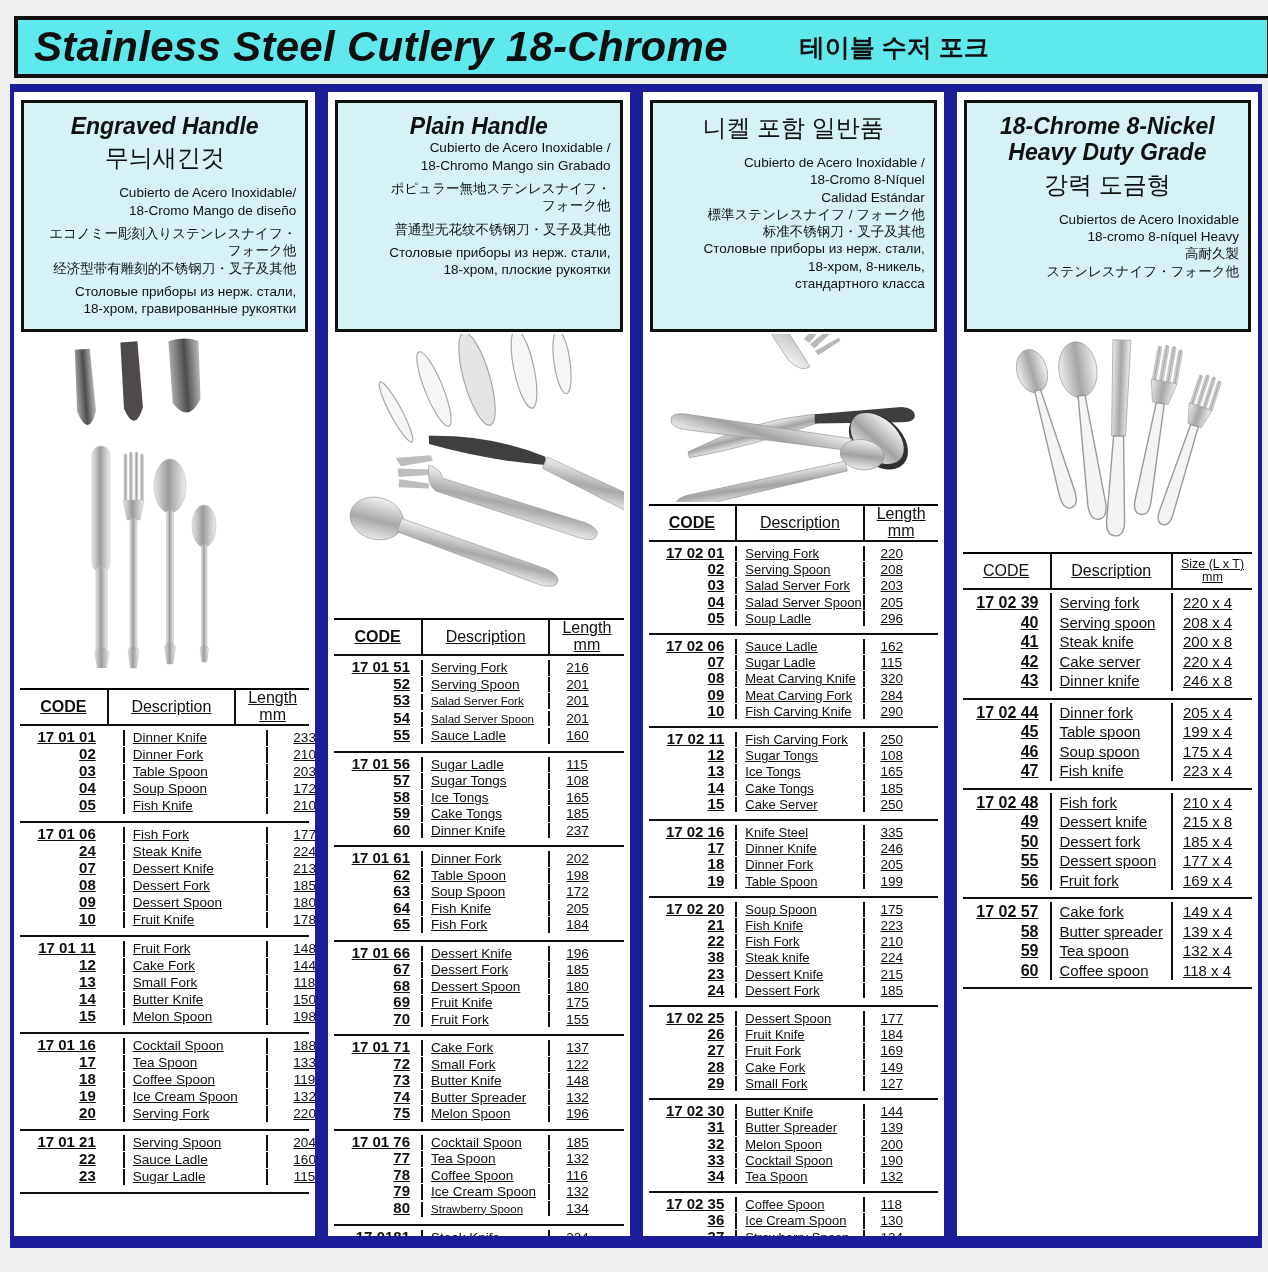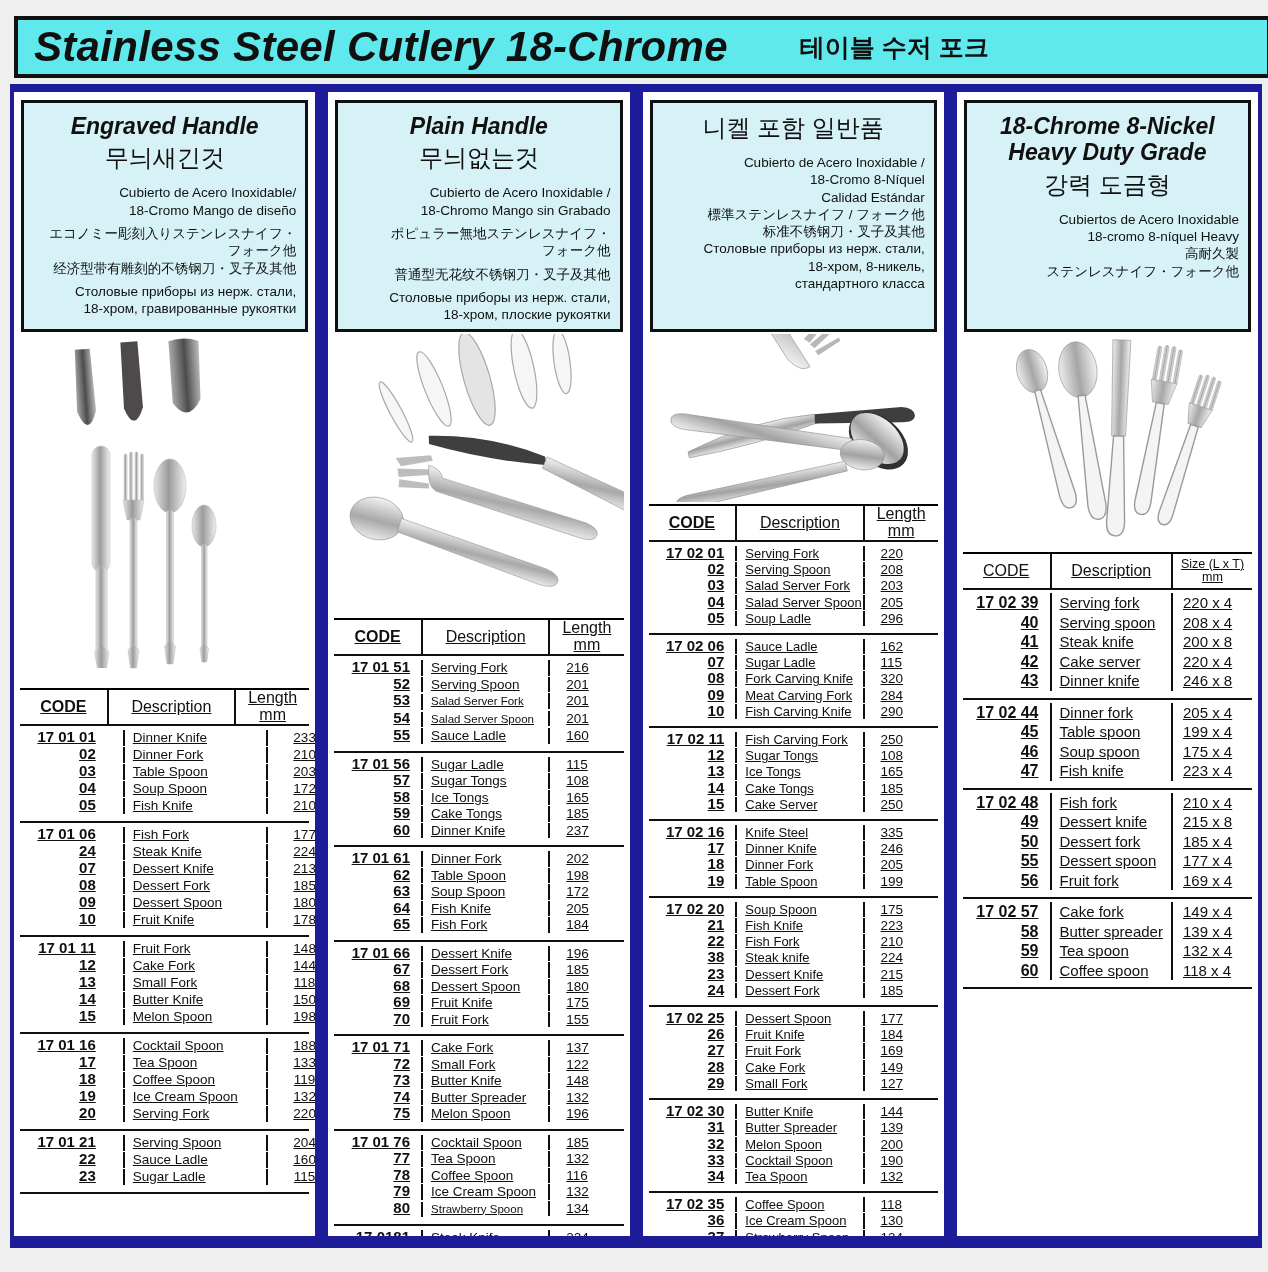--- a/index.html
+++ b/index.html
@@ -296,21 +296,20 @@
             <div class="c col-desc">Sugar Ladle</div>
             <div class="c col-len">115</div>
           </div>
         </div>
       </div>
   </section>
 
   <section class="panel">
     <div class="header-box" style="background: rgb(214, 242, 247);">
       <div class="hb-title">Plain Handle</div>
-      <div class="hb-title-ko">무늬없는것</div>
       <div class="hb-lines">
           <div class="ln">Cubierto de Acero Inoxidable /</div>
           <div class="ln">18-Chromo Mango sin Grabado</div>
           <div class="spacer"></div>
           <div class="ln">ポピュラー無地ステンレスナイフ・</div>
           <div class="ln">フォーク他</div>
           <div class="spacer"></div>
           <div class="ln">普通型无花纹不锈钢刀・叉子及其他</div>
           <div class="spacer"></div>
           <div class="ln">Столовые приборы из нерж. стали,</div>
@@ -617,21 +616,21 @@
             <div class="c col-desc">Sauce Ladle</div>
             <div class="c col-len">162</div>
           </div>
           <div class="trow">
             <div class="c col-code">07</div>
             <div class="c col-desc">Sugar Ladle</div>
             <div class="c col-len">115</div>
           </div>
           <div class="trow">
             <div class="c col-code">08</div>
-            <div class="c col-desc small">Fork Carving Knife</div>
+            <div class="c col-desc small">Meat Carving Knife</div>
             <div class="c col-len">320</div>
           </div>
           <div class="trow">
             <div class="c col-code">09</div>
             <div class="c col-desc small">Meat Carving Fork</div>
             <div class="c col-len">284</div>
           </div>
           <div class="trow">
             <div class="c col-code">10</div>
             <div class="c col-desc small">Fish Carving Knife</div>

